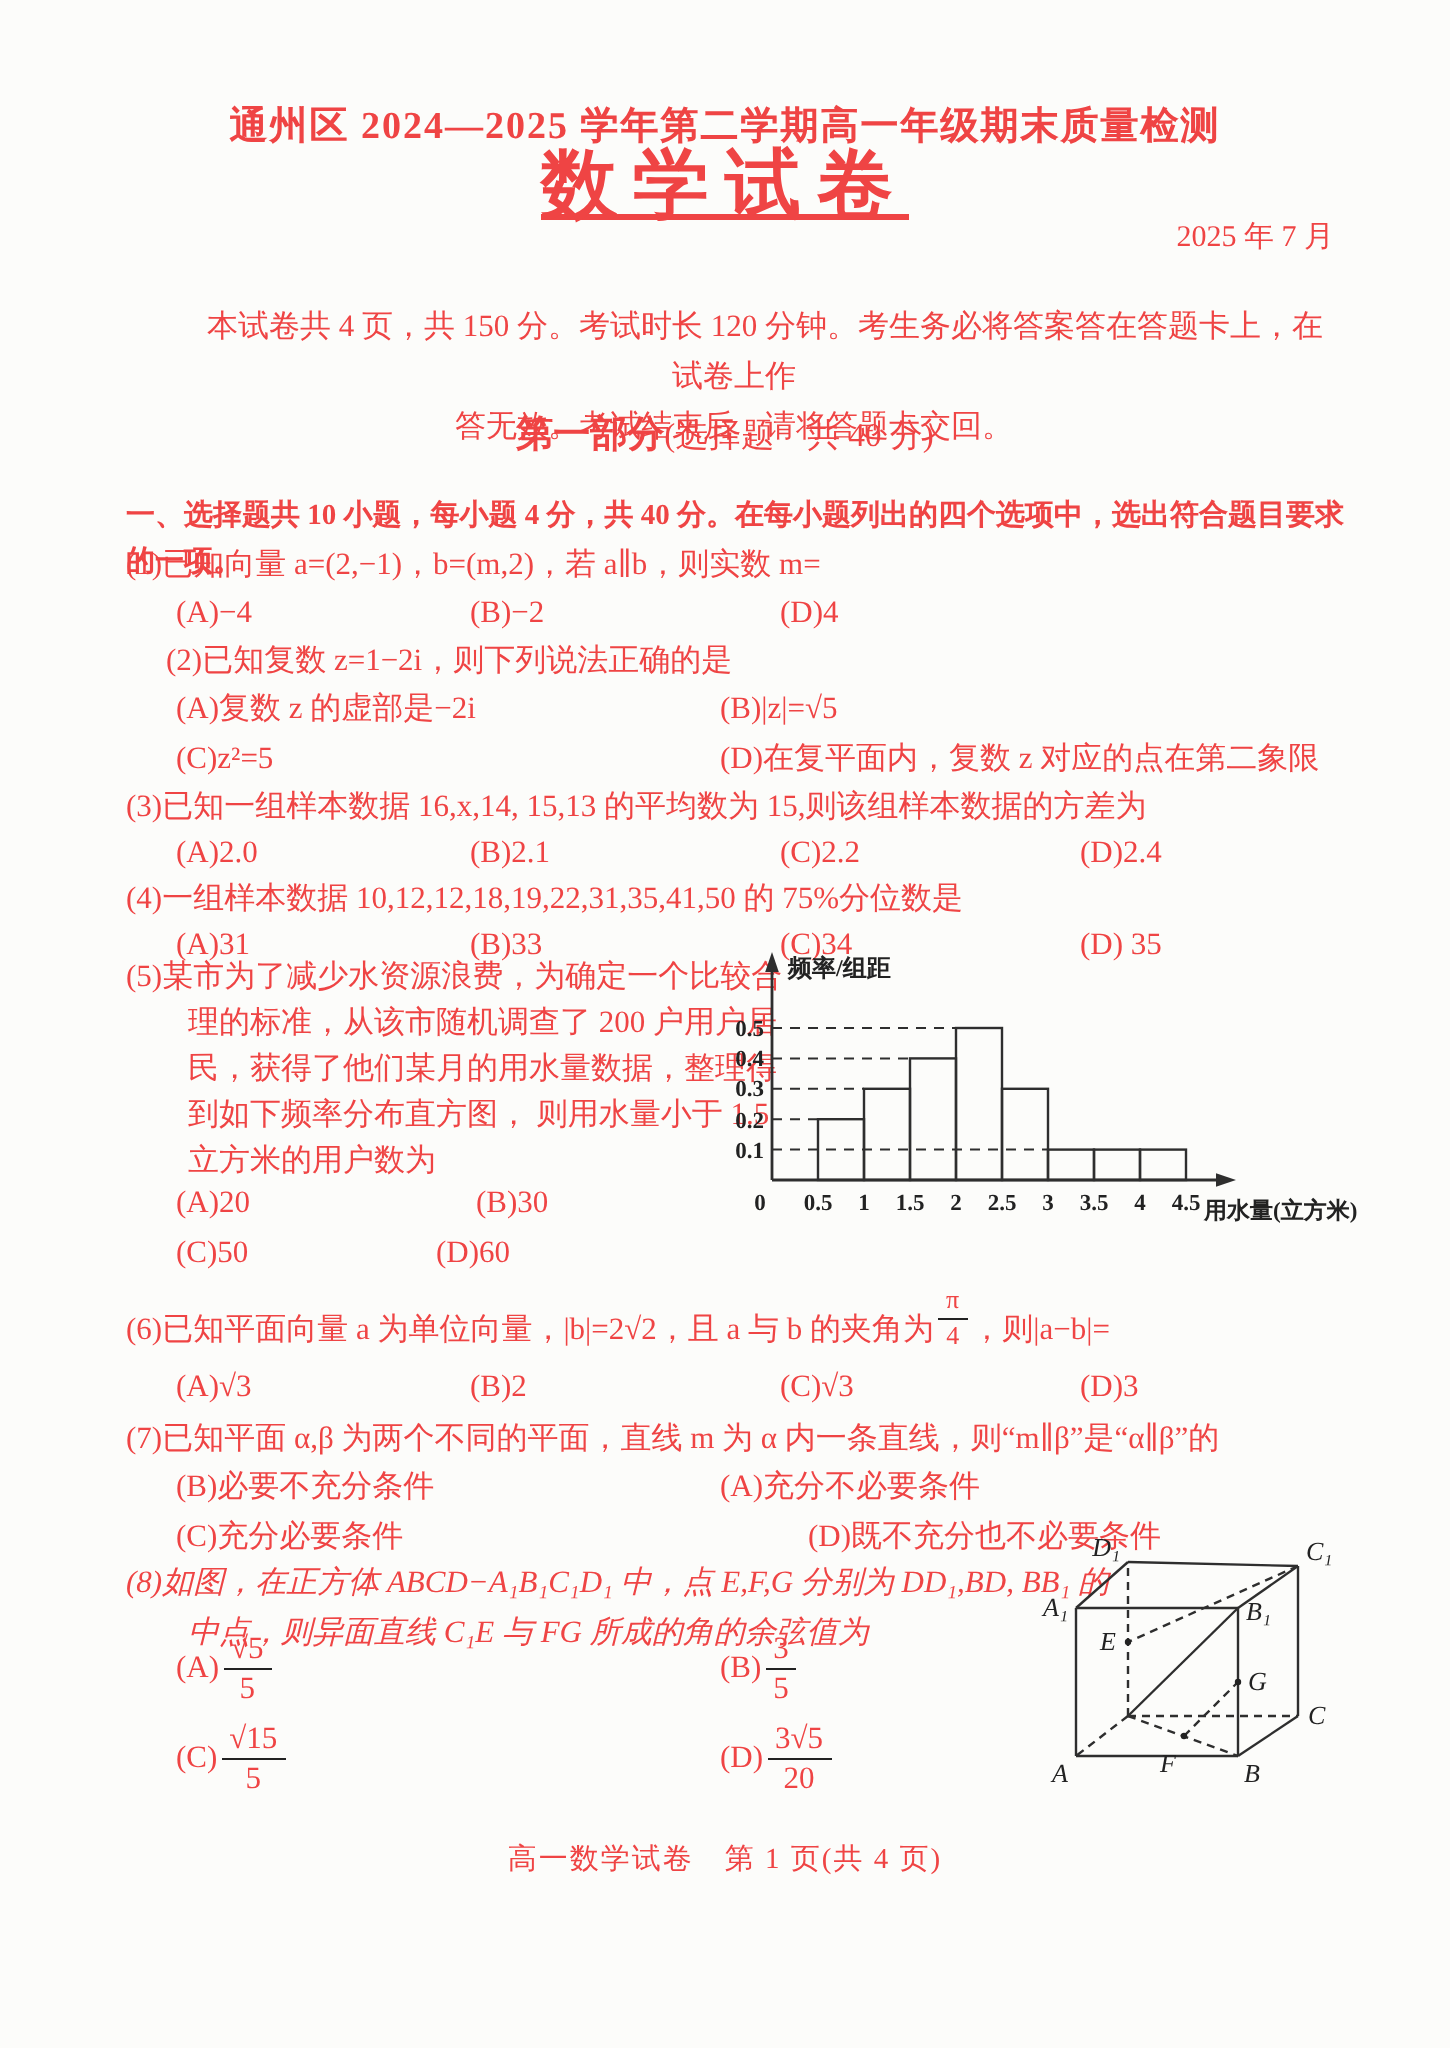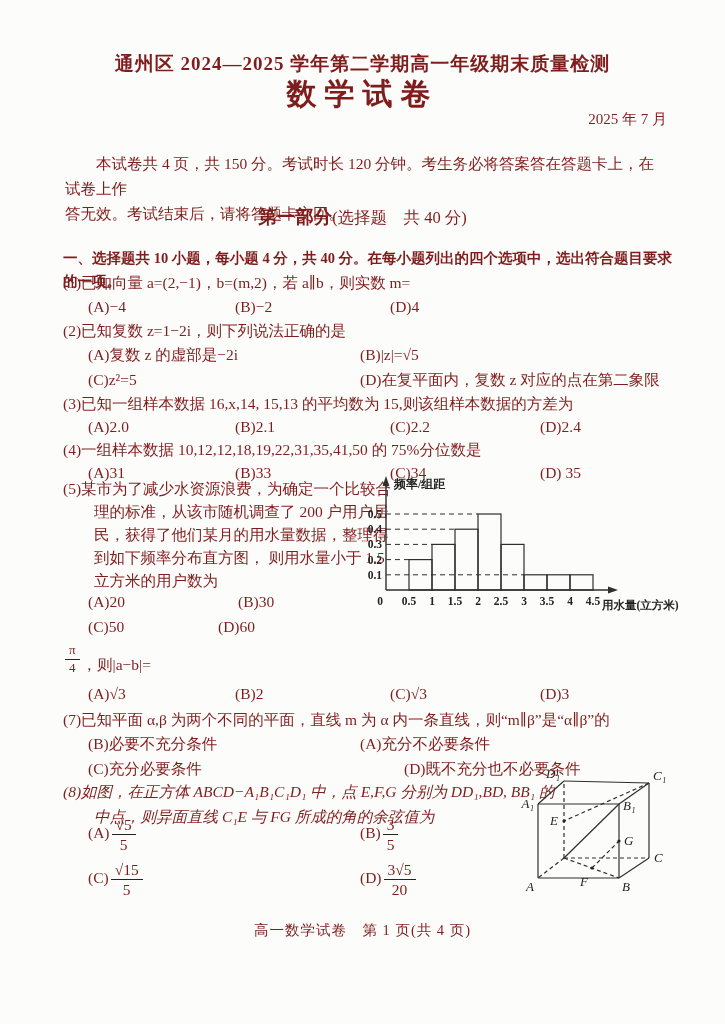--- a/index.html
+++ b/index.html
@@ -1,26 +1,26 @@
 <!DOCTYPE html>
 <html><head>
 <meta charset="utf-8">
 <style>
   html,body{margin:0;padding:0;}
   body{background:#e9e9e9;}
   .page{
     position:relative;width:725px;height:1024px;margin:0 auto;
-    background:#fcfcfa;color:#7f1d1d;overflow:hidden;
+    background:#fcfcfa;color:#ef4444;overflow:hidden;
     font-family:"Liberation Serif","DejaVu Serif",serif;
     font-size:15.5px;line-height:23px;
   }
   .abs{position:absolute;}
   .center{left:0;right:0;text-align:center;}
   .hdr{font-weight:bold;font-size:19px;letter-spacing:1px;}
-  .subject{font-weight:bold;font-size:30px;letter-spacing:8px;}
+  .subject{font-weight:bold;font-size:38px;letter-spacing:8px;text-decoration:underline;}
   .date{font-size:15px;}
   .notice{left:65px;right:56px;font-size:15.5px;line-height:25px;}
   .indent2{text-indent:2em;}
   .sec-main{font-weight:bold;font-size:18.5px;}
   .sec-paren{font-size:16.5px;}
   .intro{left:63px;right:42px;font-weight:bold;font-size:14.5px;}
   .stem{left:63px;right:40px;}
   .opts{left:63px;right:40px;display:grid;padding-left:25px;}
   .opts4{grid-template-columns:147px 155px 150px auto;}
   .opts2{grid-template-columns:272px auto;}
@@ -47,37 +47,37 @@
 </style>
 </head>
 <body>
 
 <div class="page">
 
   <div class="abs center hdr" style="top:52px;">通州区 2024—2025 学年第二学期高一年级期末质量检测</div>
   <div class="abs center subject" style="top:82px;">数学试卷</div>
   <div class="abs date" style="top:108px;right:58px;">2025 年 7 月</div>
 
-  <div class="abs notice" style="top:151px;">
+  <div class="abs notice" style="top:151px;text-align:center;">
     <div class="indent2">本试卷共 4 页，共 150 分。考试时长 120 分钟。考生务必将答案答在答题卡上，在试卷上作</div>
     <div>答无效。考试结束后，请将答题卡交回。</div>
   </div>
 
   <div class="abs center" style="top:206px;"><span class="sec-main">第一部分</span><span class="sec-paren">(选择题　共 40 分)</span></div>
 
   <div class="abs intro" style="top:247px;">一、选择题共 10 小题，每小题 4 分，共 40 分。在每小题列出的四个选项中，选出符合题目要求的一项。</div>
 
   <div class="abs stem" style="top:271px;">(1)已知向量 a=(2,−1)，b=(m,2)，若 a∥b，则实数 m=</div>
   <div class="abs opts opts4" style="top:295px;">
     <span>(A)−4</span>
     <span>(B)−2</span>
     <span>(D)4</span>
   </div>
 
-  <div class="abs stem" style="top:319px;">(2)已知复数 z=1−2i，则下列说法正确的是</div>
+  <div class="abs stem" style="top:319px;margin-left:20px;">(2)已知复数 z=1−2i，则下列说法正确的是</div>
   <div class="abs opts opts2" style="top:343px;">
     <span>(A)复数 z 的虚部是−2i</span>
     <span>(B)|z|=√5</span>
   </div>
   <div class="abs opts opts2" style="top:368px;">
     <span>(C)z²=5</span>
     <span>(D)在复平面内，复数 z 对应的点在第二象限</span>
   </div>
 
   <div class="abs stem" style="top:392px;">(3)已知一组样本数据 16,x,14, 15,13 的平均数为 15,则该组样本数据的方差为</div>
@@ -140,21 +140,21 @@
     <text class="tl" x="103" y="137" text-anchor="middle">1.5</text>
     <text class="tl" x="126" y="137" text-anchor="middle">2</text>
     <text class="tl" x="149" y="137" text-anchor="middle">2.5</text>
     <text class="tl" x="172" y="137" text-anchor="middle">3</text>
     <text class="tl" x="195" y="137" text-anchor="middle">3.5</text>
     <text class="tl" x="218" y="137" text-anchor="middle">4</text>
     <text class="tl" x="241" y="137" text-anchor="middle">4.5</text>
     <text class="al" x="250" y="141" style="font-size:11.5px">用水量(立方米)</text>
   </svg>
 
-  <div class="abs stem" style="top:643px;"><span class="frac frac-sm"><span class="num">π</span><span class="den">4</span></span><span>，则|a−b|=</span></div>
+  <div class="abs stem" style="top:643px;"><span>(6)已知平面向量 a 为单位向量，|b|=2√2，且 a 与 b 的夹角为</span><span class="frac frac-sm"><span class="num">π</span><span class="den">4</span></span><span>，则|a−b|=</span></div>
   <div class="abs opts opts4" style="top:682px;">
     <span>(A)√3</span>
     <span>(B)2</span>
     <span>(C)√3</span>
     <span>(D)3</span>
   </div>
 
   <div class="abs stem" style="top:708px;">(7)已知平面 α,β 为两个不同的平面，直线 m 为 α 内一条直线，则“m∥β”是“α∥β”的</div>
   <div class="abs opts opts2" style="top:732px;">
     <span>(B)必要不充分条件</span>

